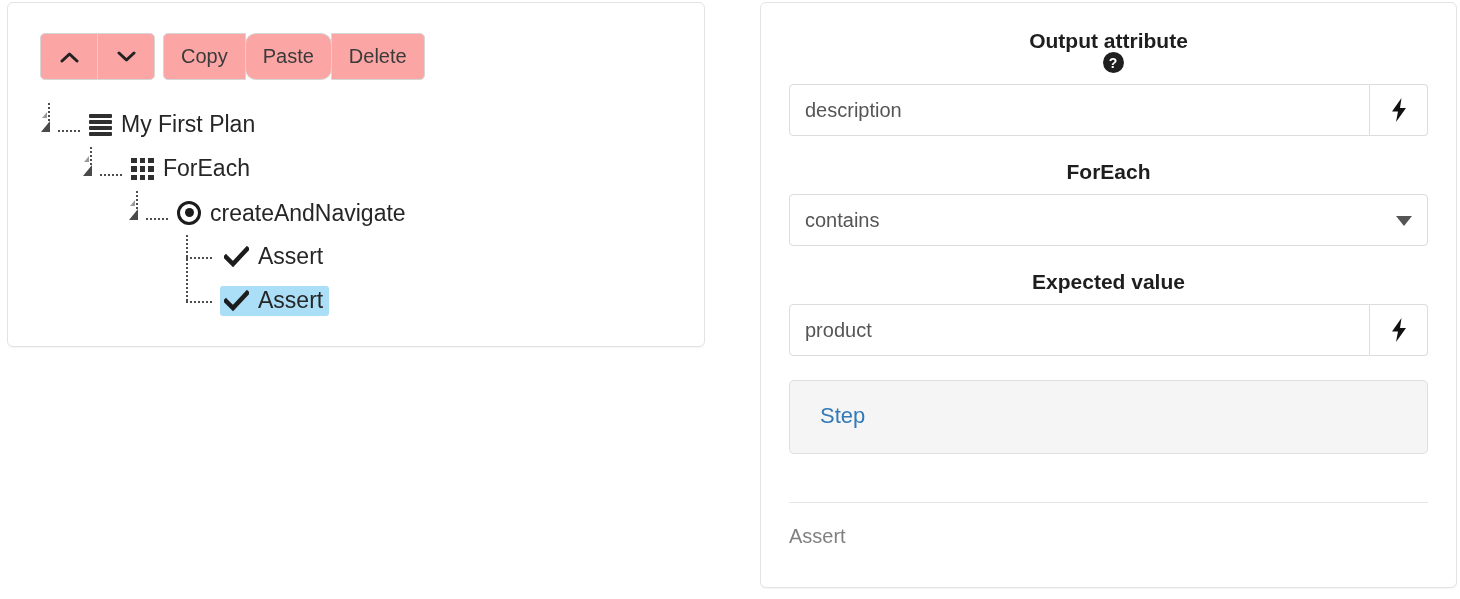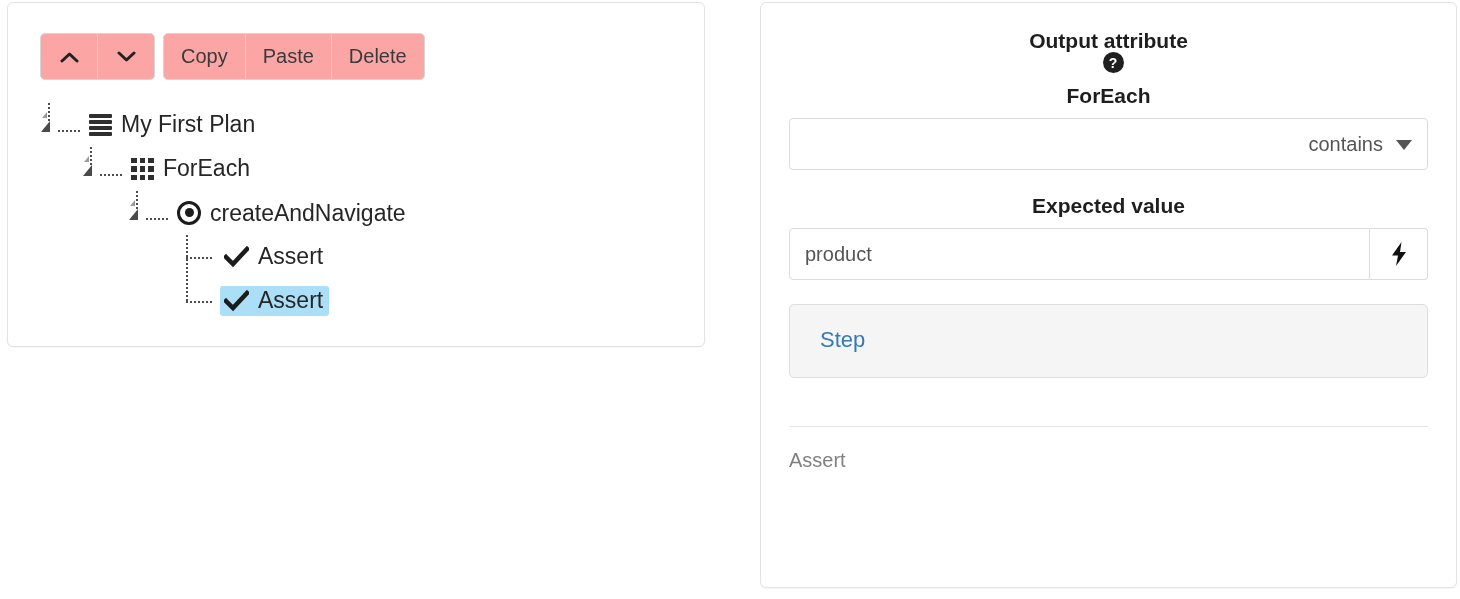--- a/index.html
+++ b/index.html
@@ -48,21 +48,21 @@
     font-family: "Liberation Sans", sans-serif;
     font-size: 20px;
     line-height: 45px;
     text-align: center;
     cursor: pointer;
     white-space: nowrap;
     display: flex;
     align-items: center;
     justify-content: center;
   }
-  .btn-group .tbtn { border-radius: 0; margin-left: -1px; }
+  .btn-group .tbtn { border-radius: 11px; margin-left: -1px; }
   .btn-group .tbtn:first-child { border-radius: 5px 0 0 5px; margin-left: 0; }
   .btn-group .tbtn:last-child  { border-radius: 0 5px 5px 0; }
   .btn-group .tbtn:only-child  { border-radius: 5px; }
   .tbtn.icon-btn { min-width: 58px; padding: 0; }
 
   .chev { display: block; width: 19px; height: 12px; }
   .chev svg { display: block; }
 
   
   .tree {
@@ -240,21 +240,20 @@
     border-radius: 4px;
     padding: 0 44px 0 15px;
     font-family: "Liberation Sans", sans-serif;
     font-size: 20px;
     color: #555555;
     background: #ffffff;
     appearance: none;
     -webkit-appearance: none;
     outline: none;
     cursor: pointer;
-    text-align: right;
   }
   .sel-arrow {
     position: absolute;
     right: 16px; top: 50%;
     margin-top: -4px;
     width: 0; height: 0;
     border-left: 8px solid transparent;
     border-right: 8px solid transparent;
     border-top: 10px solid #555555;
     pointer-events: none;
@@ -413,20 +412,30 @@
   </div>
 
   <div class="right-panel">
     <div class="rp-inner">
 
       <div class="flabel">
         <span>Output attribute</span>
         <span class="help-icon">?</span>
       </div>
 
+      <div class="input-group">
+        <input class="tinput" type="text" value="description" style="">
+        <button class="bolt-btn">
+          <span>
+            <svg width="20" height="26" viewBox="0 0 20 26">
+              <path d="M12.5 1 L3 14.5 L9 14.5 L7 25 L17 11 L11 11 Z" fill="#111111"></path>
+            </svg>
+          </span>
+        </button>
+      </div>
 
       <div class="flabel">
         <span>ForEach</span>
       </div>
 
       <div class="select-wrap">
         <select class="tselect">
           <option>contains</option>
         </select>
         <span class="sel-arrow"></span>

